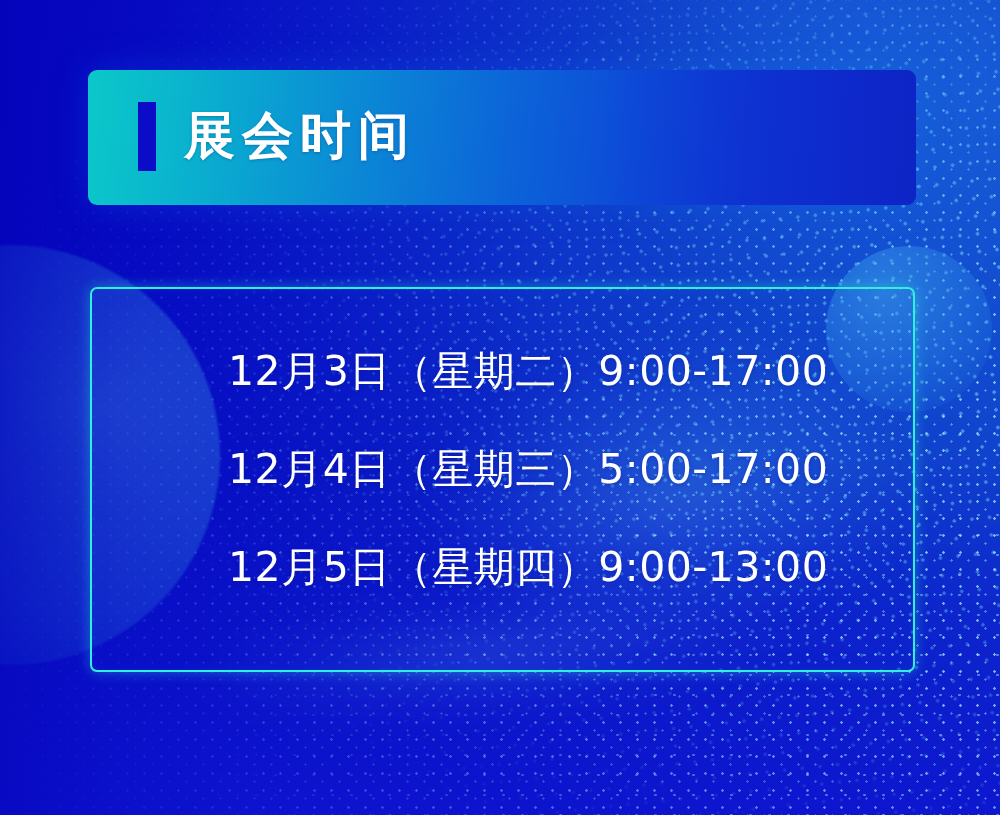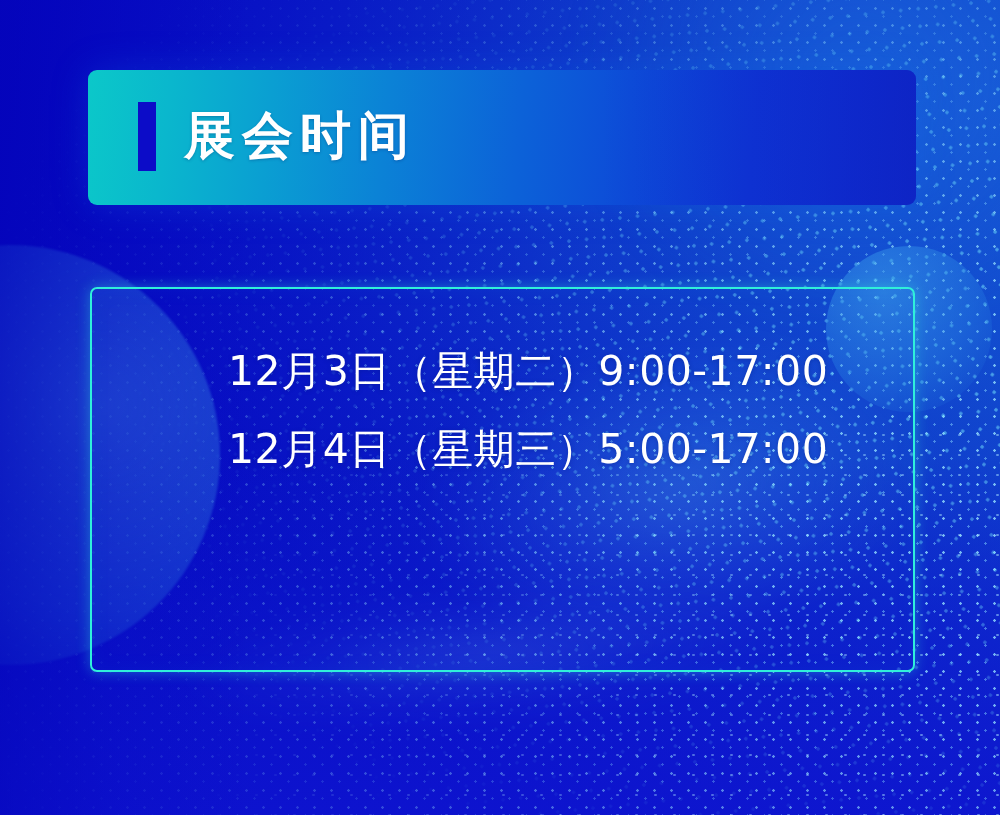--- a/index.html
+++ b/index.html
@@ -205,21 +205,21 @@
     box-sizing: border-box;
     box-shadow: 0 0 14px rgba(45,235,220,0.38), inset 0 0 22px rgba(40,200,255,0.05);
   }
   .panel-lines {
     position: absolute;
     left: 0;
     top: 62px;
     width: 100%;
     display: flex;
     flex-direction: column;
-    gap: 38px;
+    gap: 58px;
     justify-content: center;
   }
   .date-line {
     color: #ffffff;
     font-size: 41px;
     font-weight: 400;
     letter-spacing: 0.5px;
     line-height: 40px;
     padding-left: 136px;
     white-space: nowrap;
@@ -249,16 +249,17 @@
 
   <div class="header-bar">
     <div class="accent-bar"></div>
     <div class="header-title cjk">展会时间</div>
   </div>
 
   <div class="panel">
     <div class="panel-lines">
       <div class="date-line cjk">12月3日（星期二）9:00-17:00</div>
       <div class="date-line cjk">12月4日（星期三）5:00-17:00</div>
+      <div class="date-line cjk">12月5日（星期四）9:00-13:00</div>
     </div>
   </div>
 
 </div>
 
 </body></html>

